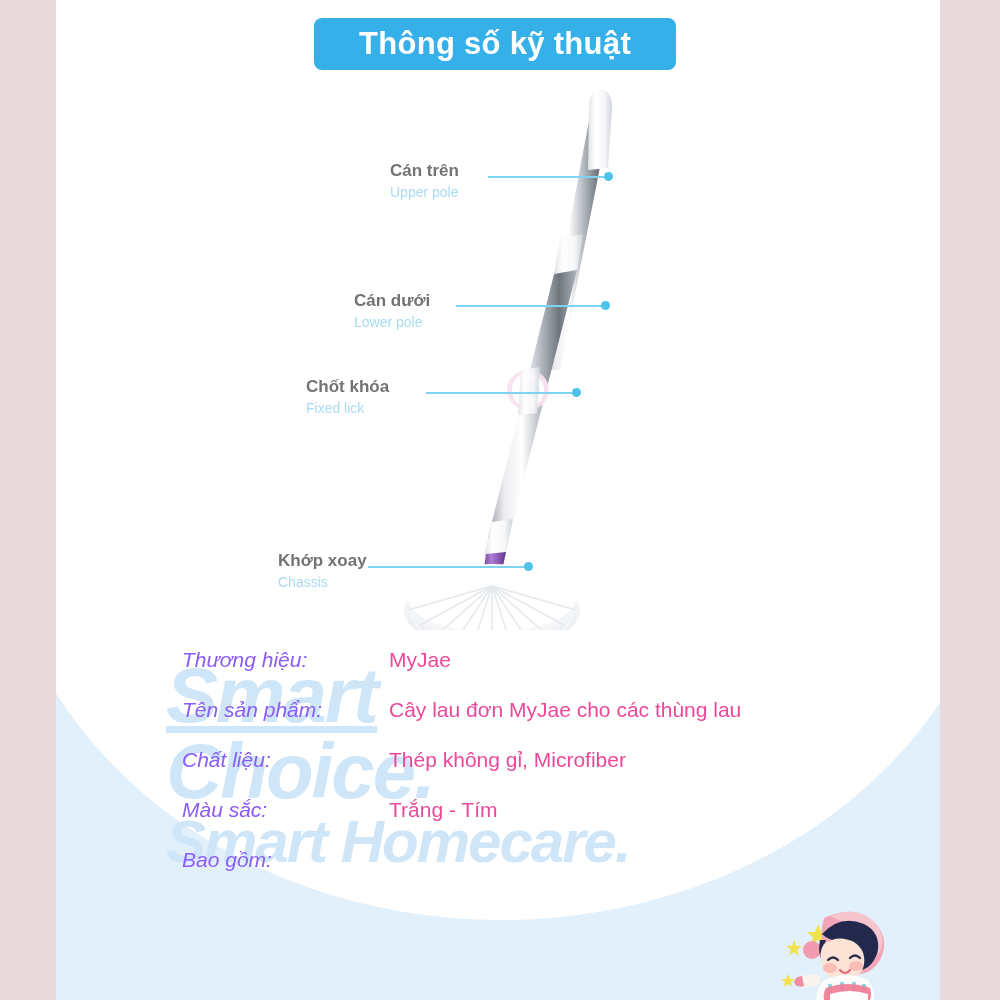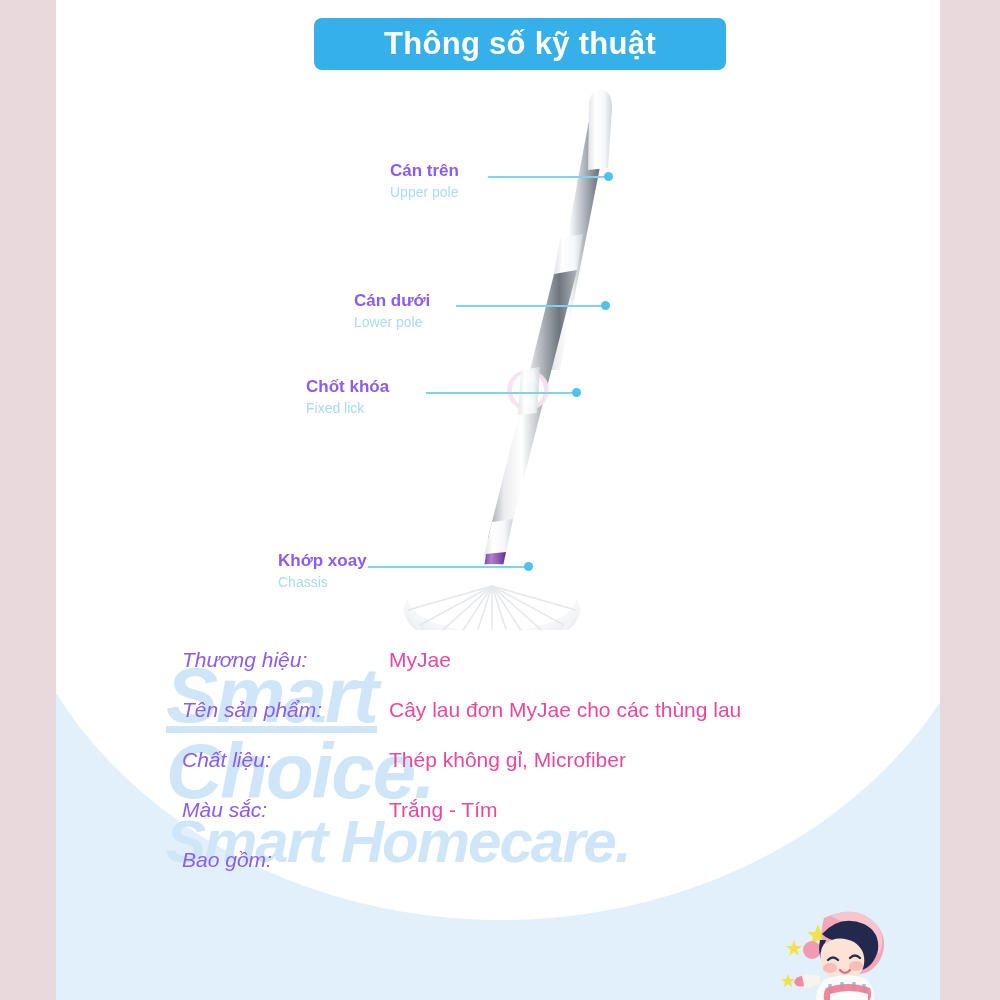--- a/index.html
+++ b/index.html
@@ -50,21 +50,21 @@
     height: 860px;
     background: #ffffff;
     border-radius: 50%;
   }
 
   
   #title-banner {
     position: absolute;
     left: 258px;
     top: 18px;
-    width: 412px;
+    width: 362px;
     height: 52px;
     background: #36b0e8;
     border-radius: 8px;
     display: flex;
     align-items: center;
     justify-content: center;
     z-index: 40;
   }
   #title-banner .title-text {
     color: #ffffff;
@@ -107,21 +107,21 @@
   #mop-svg { position: absolute; left: 0; top: 0; }
 
   
   .callout {
     position: absolute;
     z-index: 30;
   }
   .callout .vi {
     font-size: 17px;
     font-weight: bold;
-    color: #8b5cf6;
+    color: #737373;
     white-space: nowrap;
     line-height: 1.05;
   }
   .callout .en {
     font-size: 14px;
     color: #a9dcf0;
     white-space: nowrap;
     line-height: 1.15;
     margin-top: 4px;
   }

